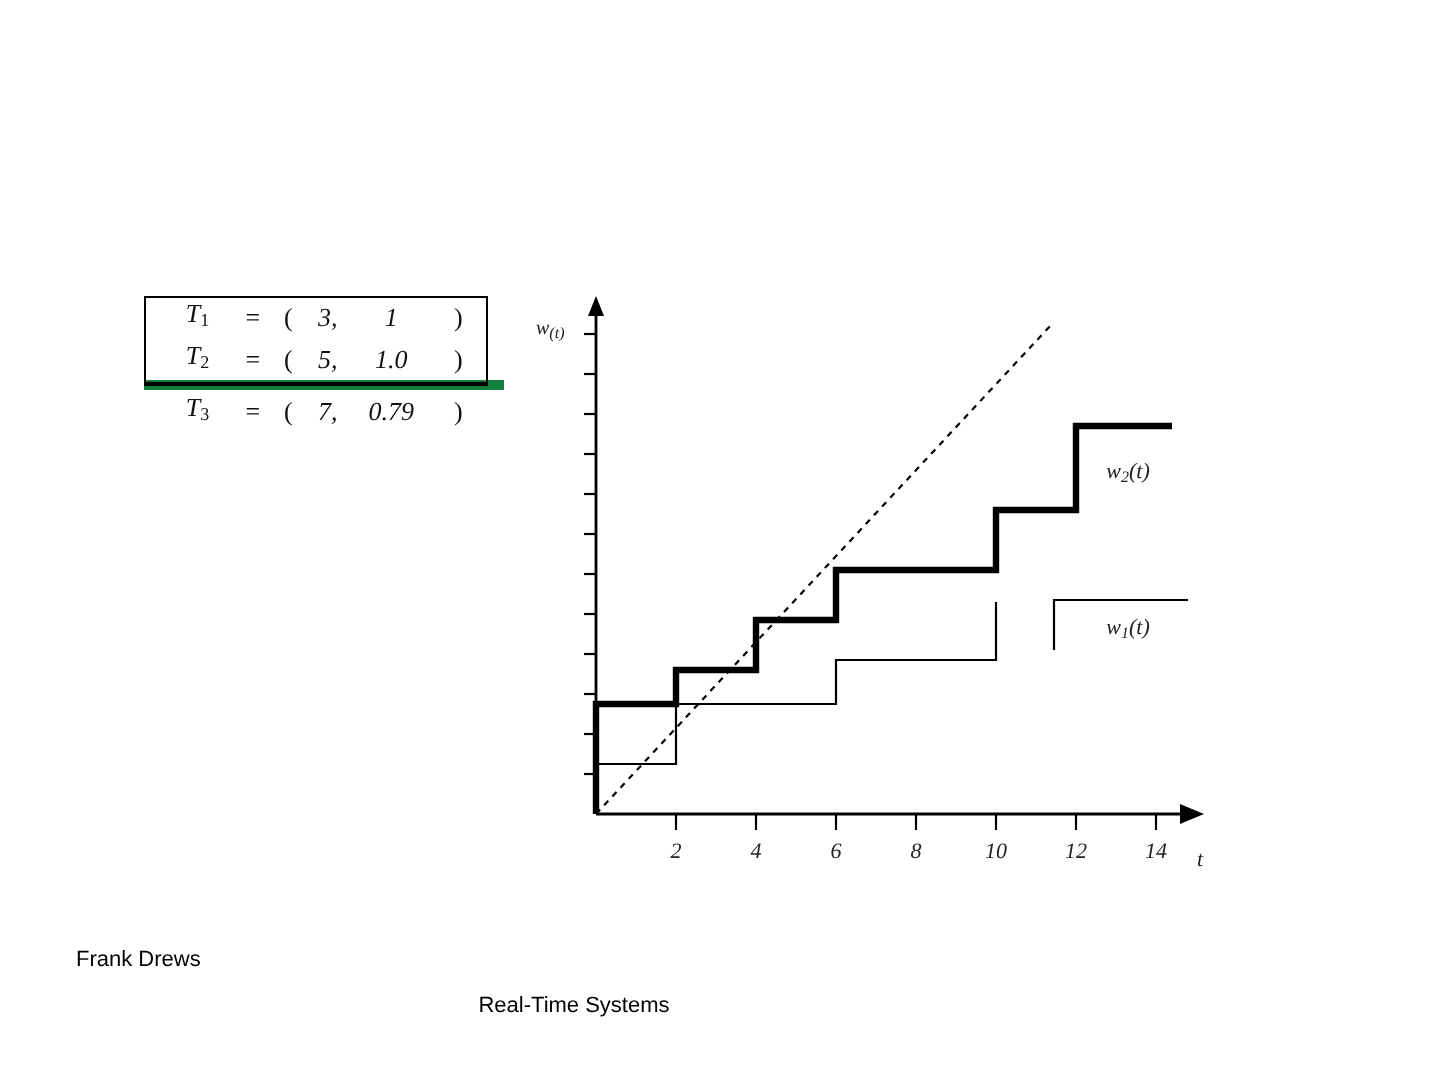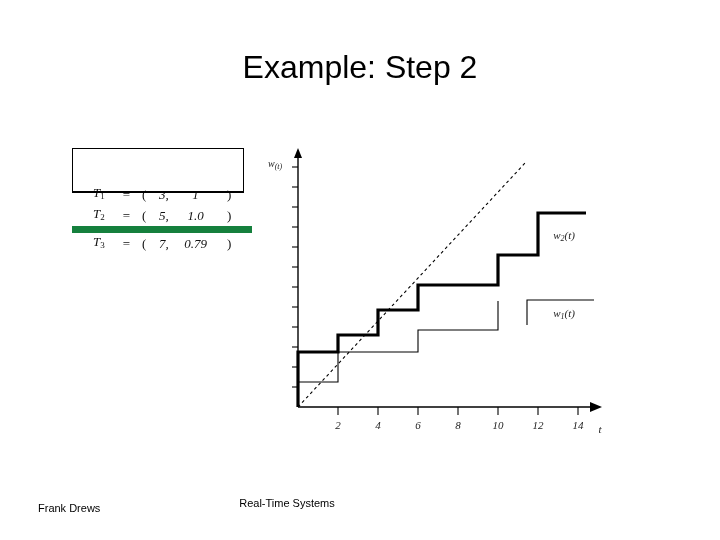--- a/index.html
+++ b/index.html
@@ -40,21 +40,20 @@
     letter-spacing: 0px;
   }
 
   
   #task-table {
     position: absolute;
     left: 72px;
     top: 148px;
     width: 180px;
     height: 100px;
-    margin-top: 36px;
   }
   #task-table table {
     border-collapse: collapse;
     width: 180px;
     font-family: "Liberation Serif", serif;
     font-style: italic;
     font-size: 13px;
     color: #111111;
   }
   #task-table td {
@@ -62,21 +61,21 @@
     text-align: center;
     white-space: nowrap;
     line-height: 16px;
   }
   .col-task  { width: 34px; text-align: left; padding-left: 10px !important; }
   .col-eq    { width: 22px; font-style: normal; }
   .col-lpar  { width: 14px; font-style: normal; }
   .col-p     { width: 26px; text-align: center; }
   .col-e     { width: 38px; text-align: center; }
   .col-rpar  { width: 30px; font-style: normal; text-align: right; padding-right: 8px !important; }
-  .rule-mid td { border-top: 7px solid #15803d; }
+  .rule-mid td { border-top: 5px solid #15803d; }
 
   
   #table-box {
     position: absolute;
     left: 72px;
     top: 148px;
     width: 172px;
     height: 44px;
     border: 1px solid #000;
     border-top: none;
@@ -137,21 +136,21 @@
     font-family: "Liberation Serif", serif;
     font-style: italic;
     font-size: 10px;
     fill: #222222;
   }
 
   
   #footer-author {
     position: absolute;
     left: 38px;
-    top: 502px;
+    top: 474px;
     font-family: "Liberation Sans", sans-serif;
     font-size: 11px;
     color: #000000;
     white-space: nowrap;
   }
   #footer-subject {
     position: absolute;
     left: 0;
     top: 497px;
     width: 574px;
@@ -160,21 +159,20 @@
     font-size: 11px;
     color: #000000;
     white-space: nowrap;
   }
 </style>
 </head>
 <body>
 
 <div id="slide">
 
-  <div id="slide-title">Example: Step 2</div>
 
   <div id="task-table">
     <table>
       <tbody>
         <tr>
           <td class="col-task">
             <span>T</span><span class="tsub">1</span>
           </td>
           <td class="col-eq">=</td>
           <td class="col-lpar">(</td>

